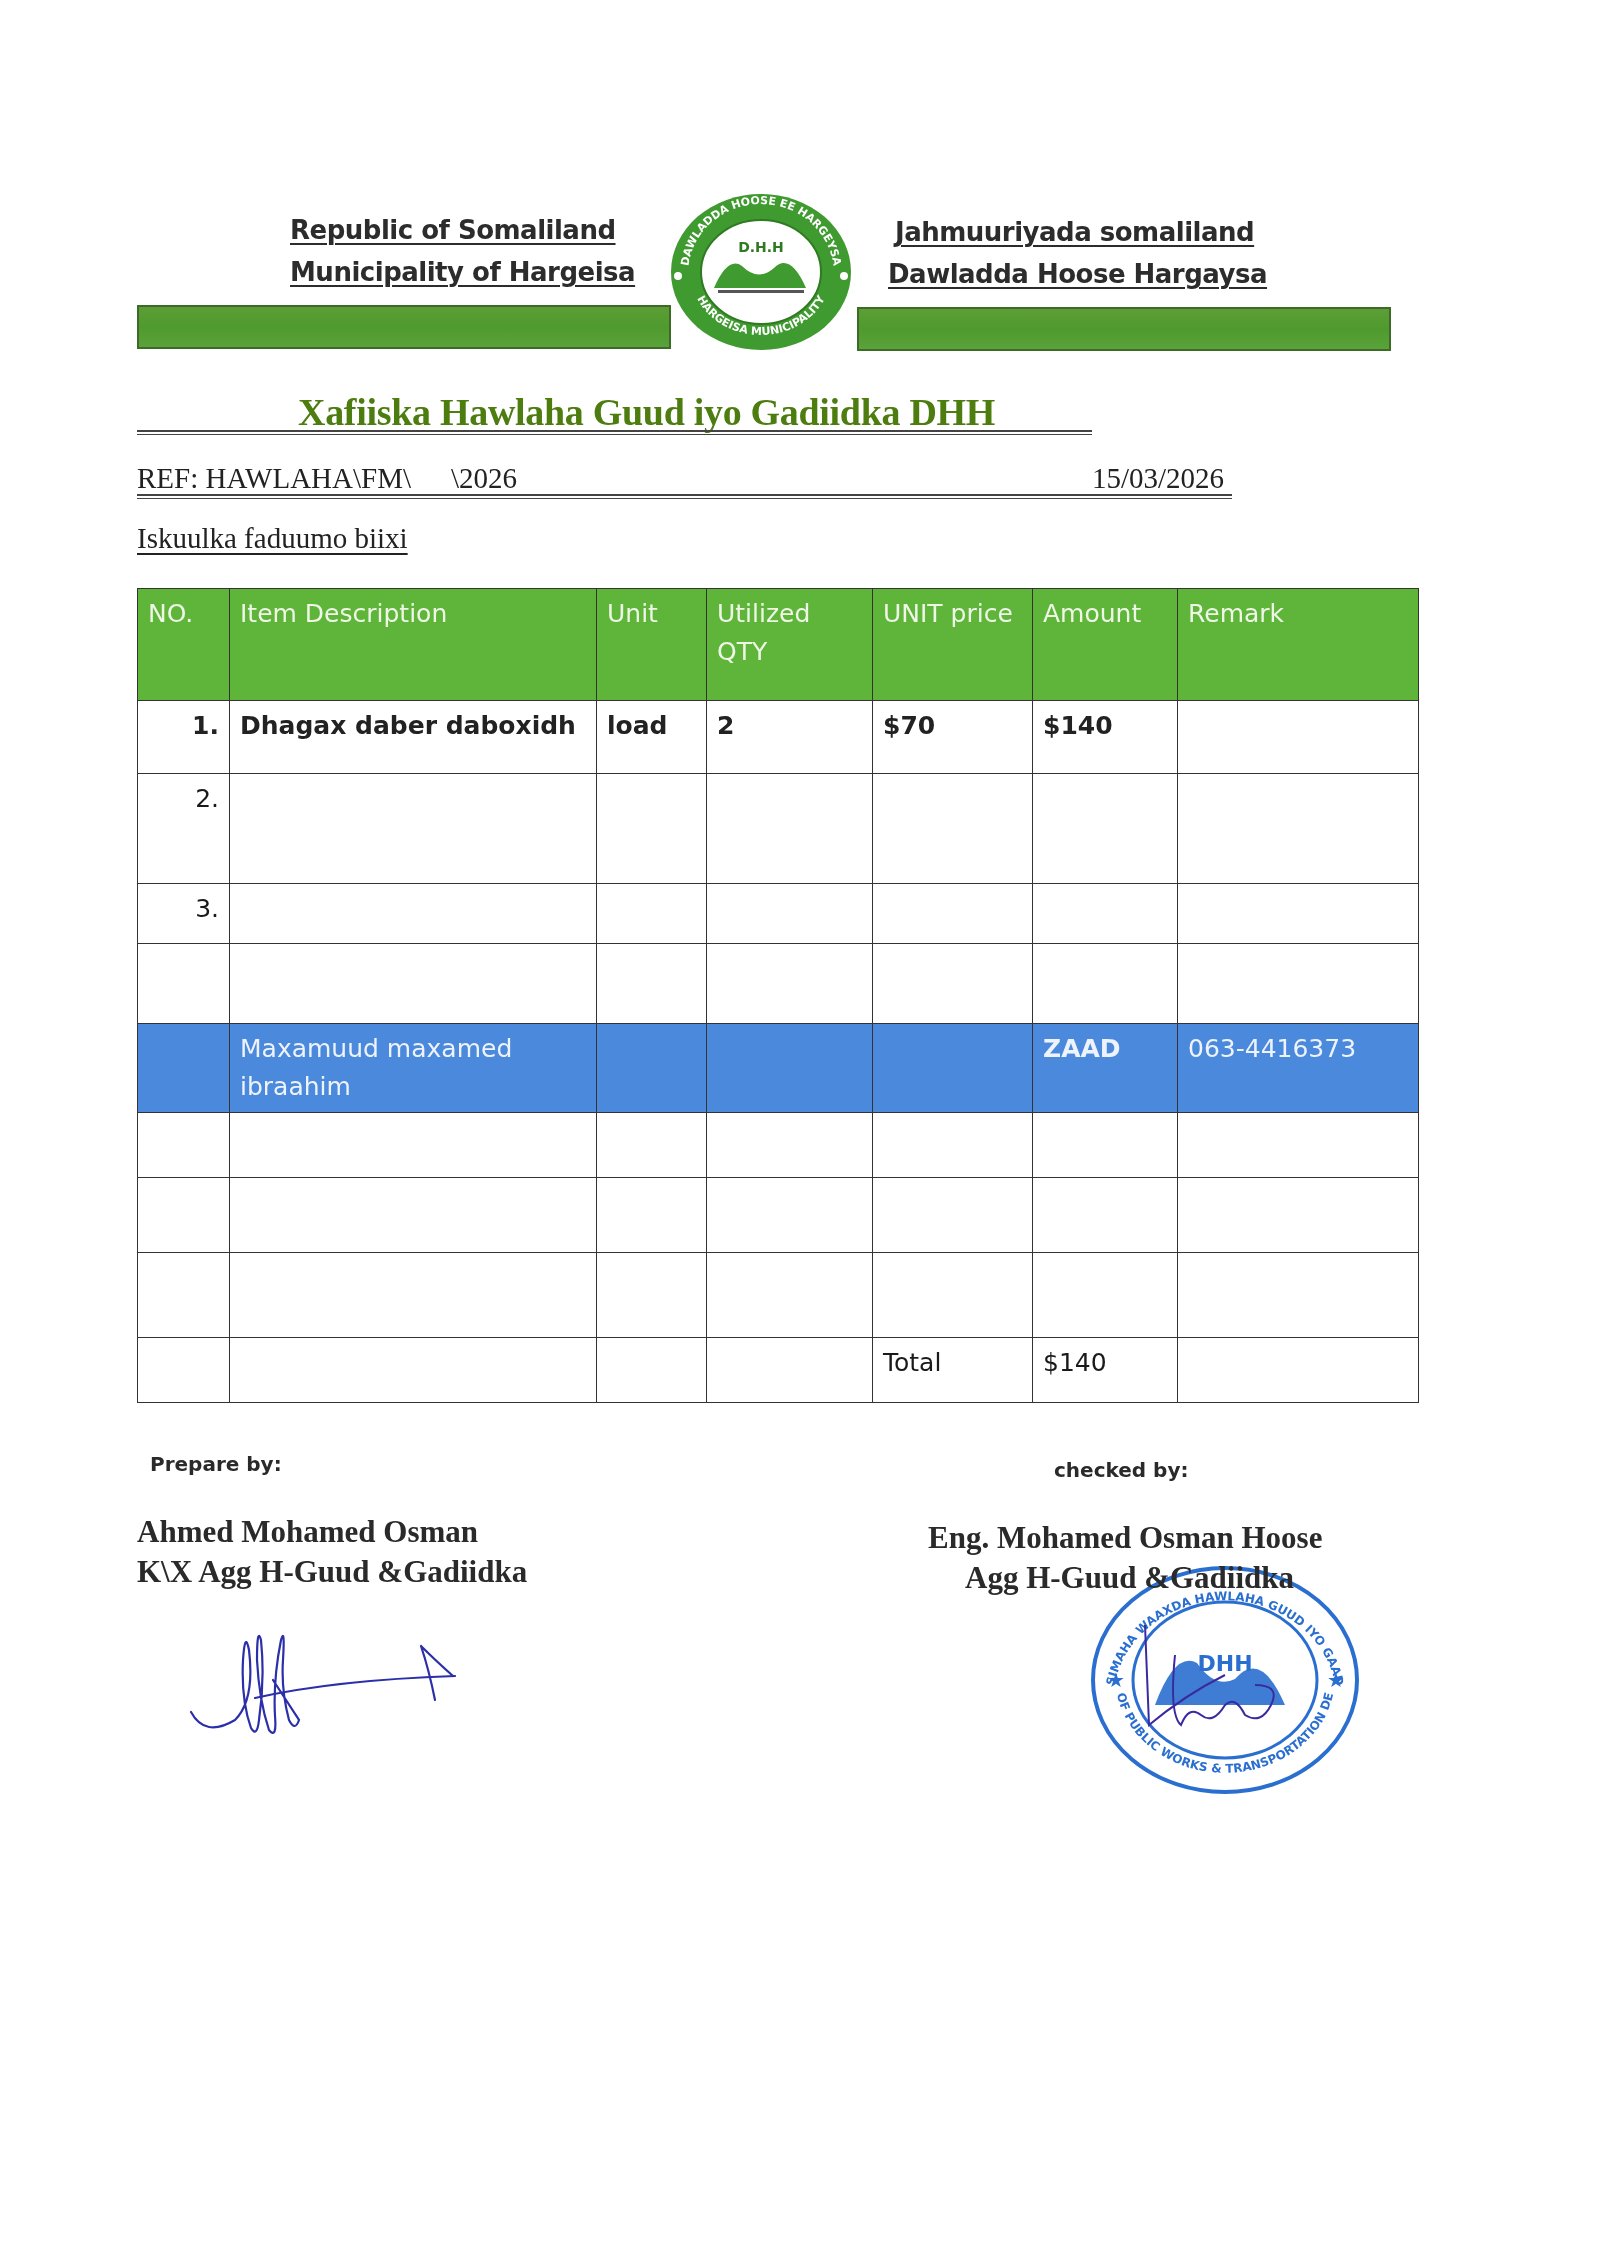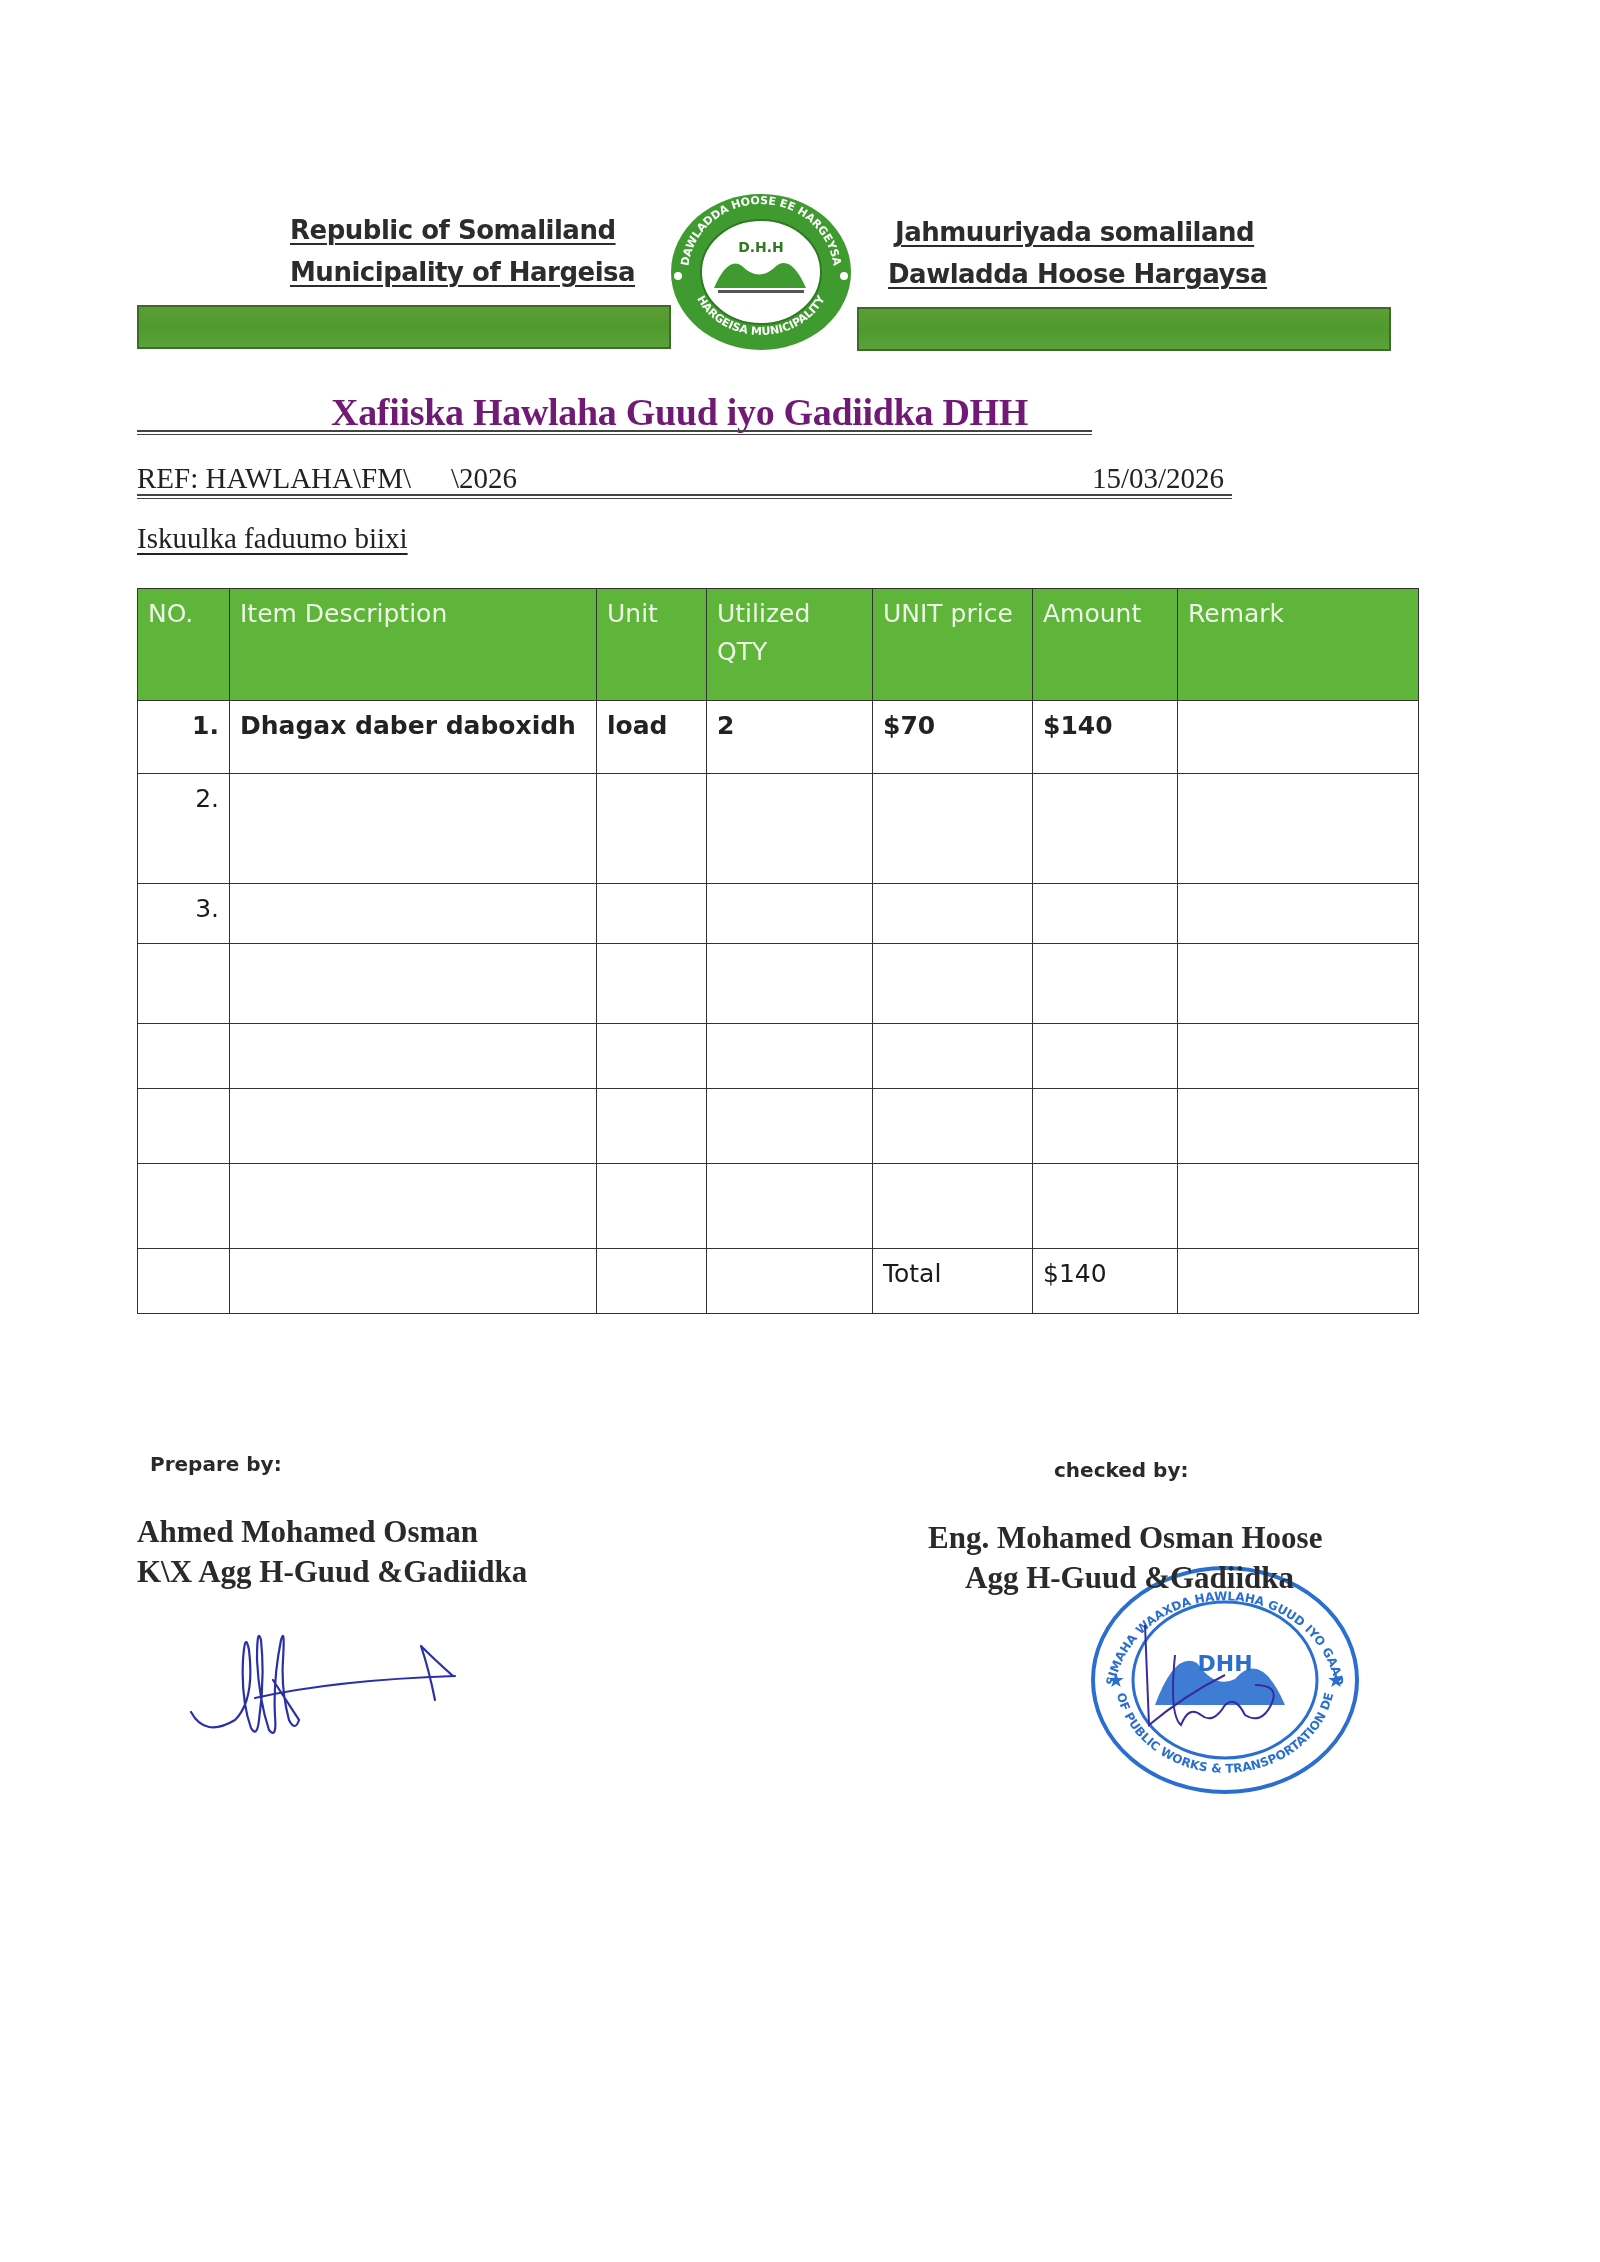--- a/index.html
+++ b/index.html
@@ -12,21 +12,21 @@
       font-family: "DejaVu Sans", sans-serif; font-weight: bold; font-size: 26px;
       color: #2c2c2c; text-decoration: underline; text-decoration-thickness: 2px;
       text-underline-offset: 4px; letter-spacing: -0.5px; line-height: 44px; white-space: nowrap;
     }
     .green-bar {
       background: linear-gradient(180deg, #5c9e35 0%, #4f9a2e 50%, #5aa23a 100%);
       border: 2px solid #3d6a26; height: 40px;
     }
     .title {
       font-family: "Liberation Serif", serif; font-weight: bold; font-size: 38px;
-      color: #701a75; white-space: nowrap; letter-spacing: -0.3px; margin-left: 33px;
+      color: #4d7c0f; white-space: nowrap; letter-spacing: -0.3px;
     }
     .dbl-rule { border-top: 2px solid #444; border-bottom: 1px solid #444; height: 2px; }
     .serif-line { font-family: "Liberation Serif", serif; font-size: 29px; color: #222; white-space: nowrap; }
 
     table.items {
       position: absolute; left: 137px; top: 588px; width: 1281px;
       border-collapse: collapse; table-layout: fixed;
       font-family: "DejaVu Sans", sans-serif;
     }
     table.items td, table.items th {
@@ -137,20 +137,29 @@
     </tr>
     <tr style="height:80px;">
       <td class="num"></td>
       <td></td>
       <td></td>
       <td></td>
       <td></td>
       <td></td>
       <td></td>
     </tr>
+    <tr class="blue" style="height:80px;">
+      <td></td>
+      <td>Maxamuud maxamed ibraahim</td>
+      <td></td>
+      <td></td>
+      <td></td>
+      <td class="zaad">ZAAD</td>
+      <td>063-4416373</td>
+    </tr>
     <tr style="height:65px;">
       <td></td>
         <td></td>
         <td></td>
         <td></td>
         <td></td>
         <td></td>
         <td></td>
     </tr>
     <tr style="height:75px;">

